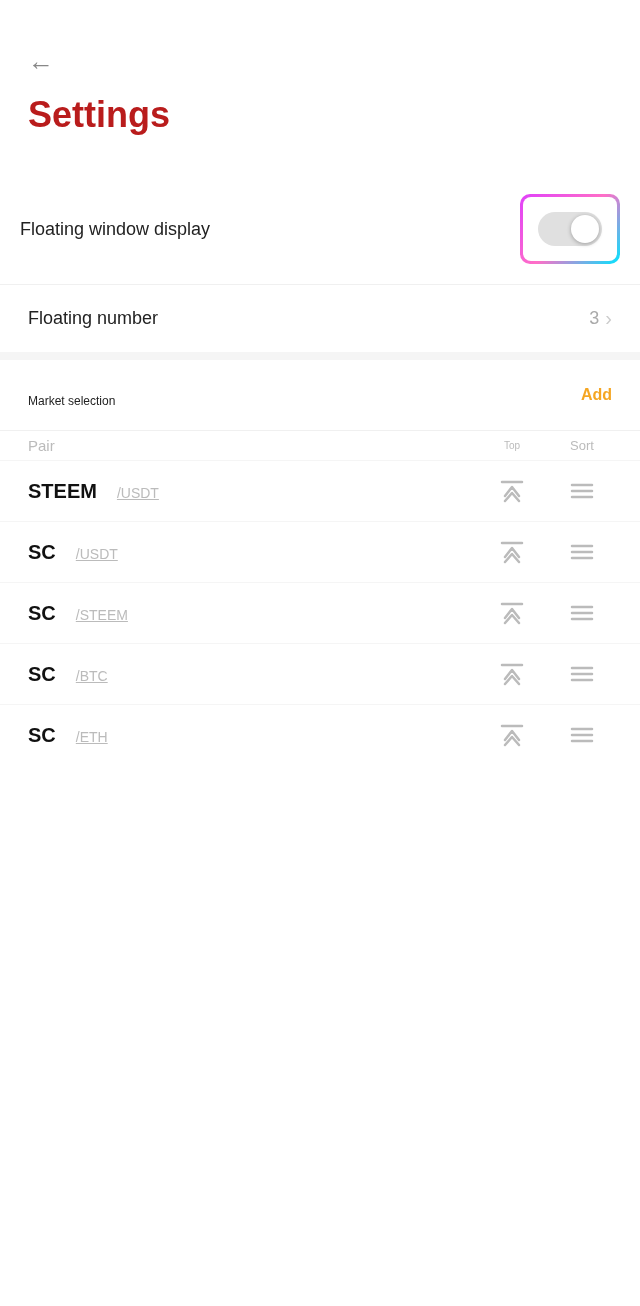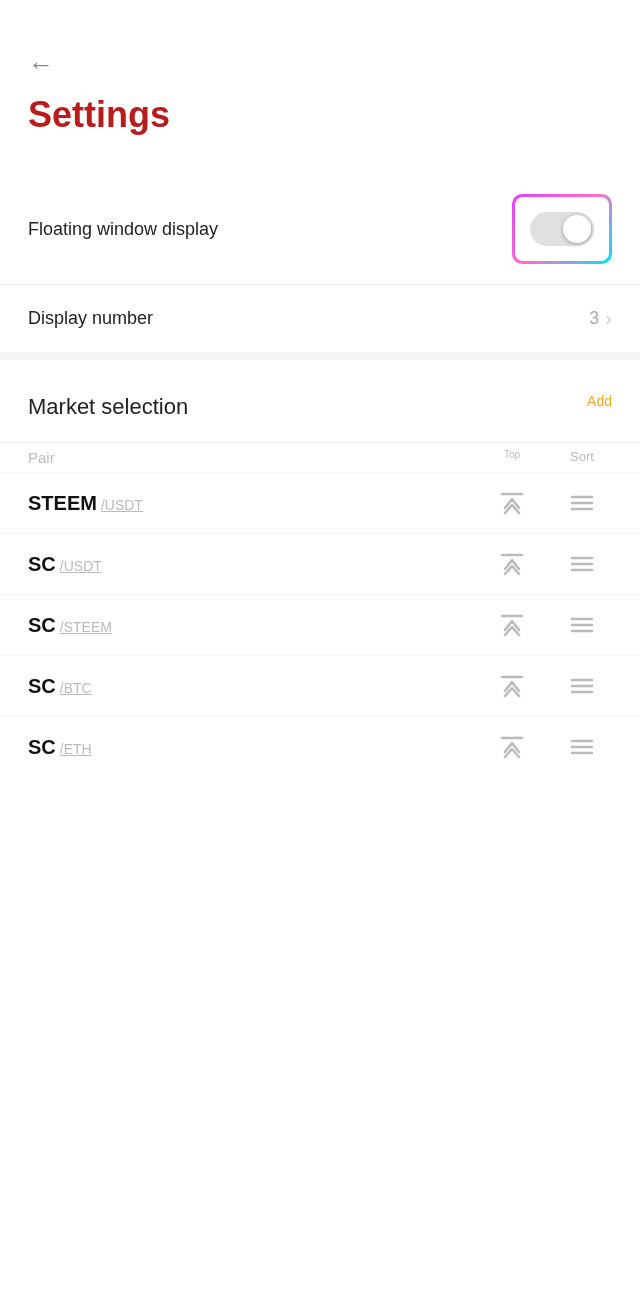--- a/index.html
+++ b/index.html
@@ -39,21 +39,21 @@
       font-weight: 700;
       color: #b91c1c;
       margin-bottom: 28px;
     }
 
     
     .setting-row {
       display: flex;
       align-items: center;
       justify-content: space-between;
-      padding: 20px 28px;
+      padding: 20px 20px;
       background: #fff;
     }
     .setting-label {
       font-size: 18px;
       color: #222;
       font-weight: 400;
     }
     .toggle-wrapper {
       position: relative;
       width: 100px;
@@ -126,36 +126,37 @@
     }
 
     
     .market-selection-row {
       display: flex;
       align-items: center;
       justify-content: space-between;
       padding: 22px 28px;
     }
     .market-label {
-      font-size: 22px;
+      font-size: 12px;
       color: #222;
       margin-top: 12px;
     }
     .add-btn {
       background: none;
       border: none;
       cursor: pointer;
-      font-size: 14px;
+      font-size: 16px;
       color: #f5a623;
-      font-weight: 400;
+      font-weight: 700;
     }
 
     
     .table-header {
       display: flex;
+      align-items: center;
       padding: 6px 28px 6px 28px;
       border-top: 1px solid #f0f0f0;
     }
     .col-pair {
       flex: 1;
       font-size: 15px;
       color: #bbb;
       font-weight: 400;
     }
     .col-top {
@@ -175,21 +176,21 @@
     .market-item {
       display: flex;
       align-items: center;
       padding: 18px 28px;
       border-top: 1px solid #f5f5f5;
     }
     .pair-name {
       flex: 1;
       display: flex;
       align-items: baseline;
-      gap: 0;
+      gap: 16px;
     }
     .pair-base {
       font-size: 20px;
       font-weight: 700;
       color: #111;
     }
     .pair-quote {
       font-size: 14px;
       color: #bbb;
       font-weight: 400;
@@ -234,21 +235,21 @@
         <div class="toggle-inner">
           <div class="toggle-track">
             <div class="toggle-thumb"></div>
           </div>
         </div>
       </div>
     </div>
   </div>
 
   <div class="display-number-row">
-    <span class="setting-label">Display number</span>
+    <span class="setting-label">Floating number</span>
     <div class="display-number-right">
       <span class="display-number-val">3</span>
       <span class="chevron-right">›</span>
     </div>
   </div>
 
   <div class="divider"></div>
 
   <div class="market-selection-row">
     <span class="market-label">Market selection</span>

